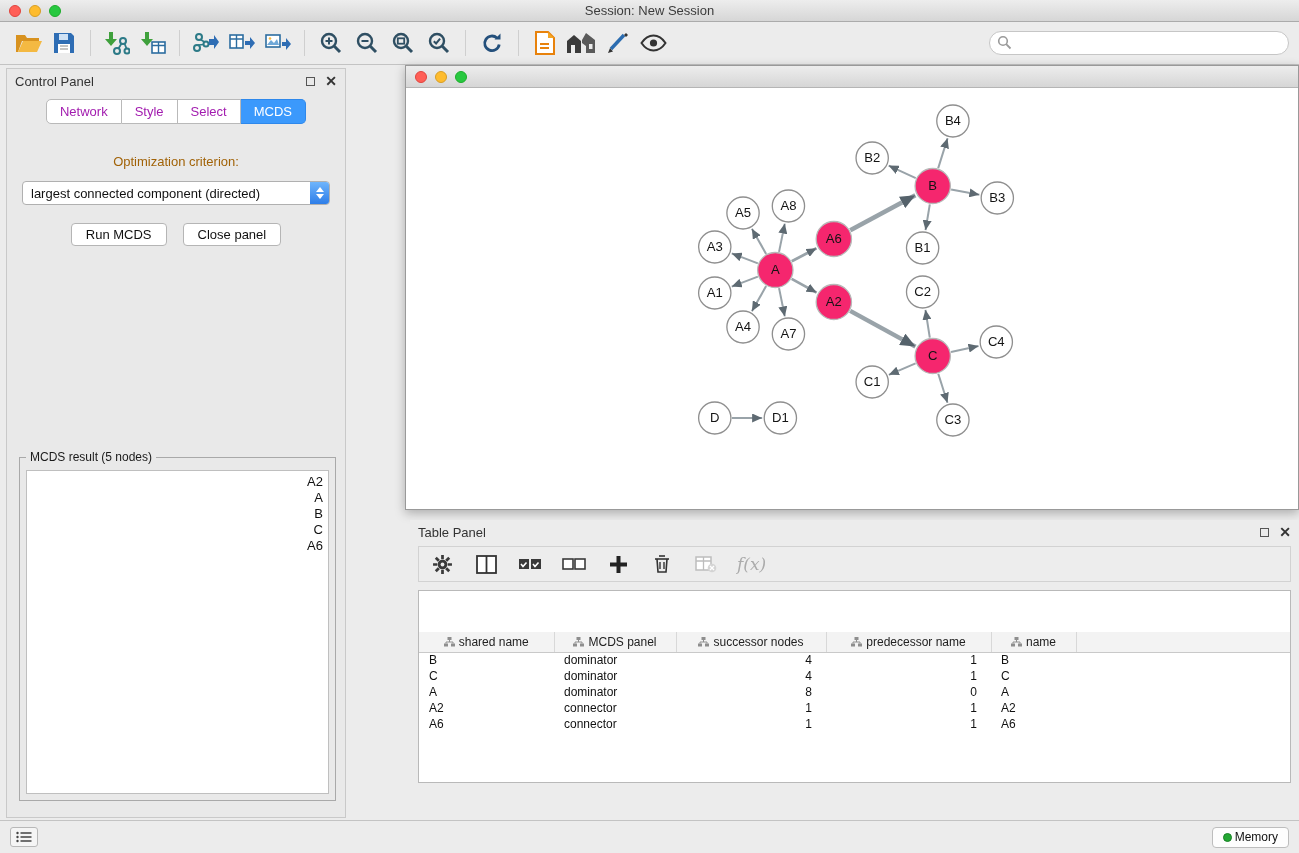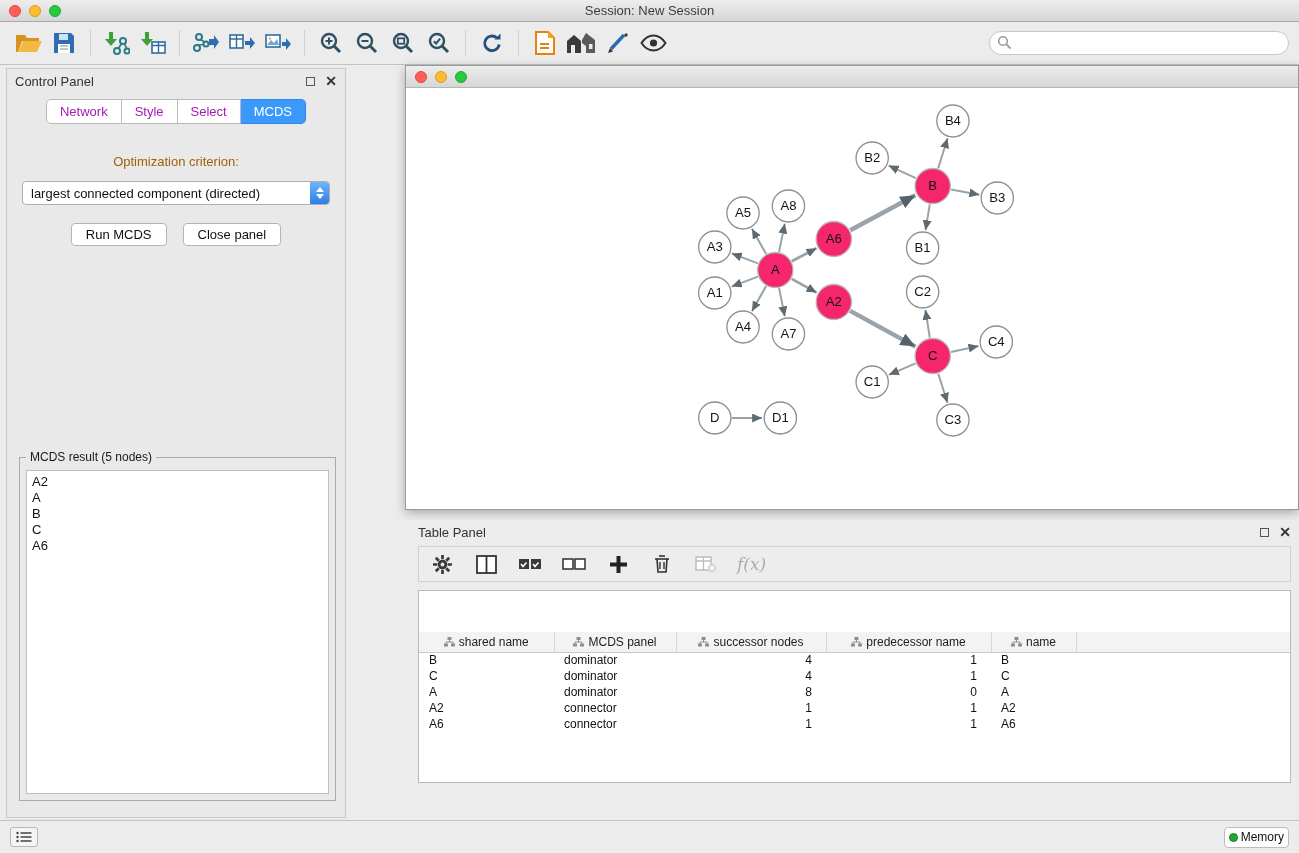--- a/index.html
+++ b/index.html
@@ -49,21 +49,21 @@
   .criterion .crit-text { font-size:13px; padding-left:8px; color:#111; flex:1; white-space:nowrap; overflow:hidden; }
   .stepper { width:19px; height:22px; background:linear-gradient(#6FB5FC,#2E7EE8); border-radius:0 3px 3px 0;
     display:flex; flex-direction:column; align-items:center; justify-content:center; gap:2px; }
   .tri-up { width:0; height:0; border-left:4px solid transparent; border-right:4px solid transparent; border-bottom:5px solid #fff; }
   .tri-down { width:0; height:0; border-left:4px solid transparent; border-right:4px solid transparent; border-top:5px solid #fff; }
 
   .cp-buttons { display:flex; justify-content:center; gap:16px; margin-top:18px; }
   .mac-btn { background:#fff; border:1px solid #B5B5B5; border-radius:4px; padding:3px 14px;
     font-size:13px; color:#111; font-family:"Liberation Sans",sans-serif; cursor:default; }
 
-  .result-group { position:absolute; left:12px; right:9px; top:388px; bottom:16px; border:1px solid #A9A9A9; }
+  .result-group { position:absolute; left:12px; right:9px; top:388px; bottom:16px; border:1px solid #A9A9A9;text-align:right; }
   .result-legend { position:absolute; top:-8px; left:6px; background:#E9E9E9; padding:0 4px; font-size:12px; color:#1A1A1A; }
   .result-list { position:absolute; top:12px; left:6px; right:6px; bottom:6px; background:#fff;
     border:1px solid #BFBFBF; padding:3px 5px; font-size:13px; line-height:16px; color:#111; overflow:hidden; }
 
   
   .network-window { position:absolute; left:405px; top:65px; width:894px; height:445px;
     background:#fff; border:1px solid #999; box-shadow:0 3px 10px rgba(0,0,0,0.28); }
   .nw-titlebar { height:22px; background:linear-gradient(#EDEDED,#D6D6D6); border-bottom:1px solid #B5B5B5;
     position:relative; display:flex; align-items:center; }
   .nw-title { position:absolute; left:0; right:0; text-align:center; font-size:13px; color:#333; }
@@ -94,21 +94,21 @@
   .tp-tab:first-child { border-left:1px solid #B9B9B9; border-radius:5px 0 0 5px; }
   .tp-tab:last-child { border-radius:0 5px 5px 0; }
   .tp-tab.active { background:#3B99FC; color:#fff; border-color:#2E88EB; }
 
   
   .statusbar { position:absolute; left:0; right:0; bottom:0; height:33px; background:#ECECEC;
     border-top:1px solid #C3C3C3; display:flex; align-items:center; padding:0 10px; }
   .sb-left-btn { width:28px; height:20px; background:#F5F5F5; border:1px solid #B8B8B8; border-radius:3px;
     display:flex; align-items:center; justify-content:center; }
   .memory-btn { margin-left:auto; height:21px; background:#FDFDFD; border:1px solid #BDBDBD; border-radius:4px;
-    display:flex; align-items:center; gap:3px; padding:0 4px; font-size:12px; color:#111; }
+    display:flex; align-items:center; gap:3px; padding:0 10px; font-size:12px; color:#111; }
   .mem-dot { width:9px; height:9px; border-radius:50%; background:#23A733; border:1px solid #178024; }
 </style>
 </head>
 <body>
 
 <div class="titlebar">
   <div class="lights">
     <span class="light red"></span>
     <span class="light yellow"></span>
     <span class="light green"></span>

